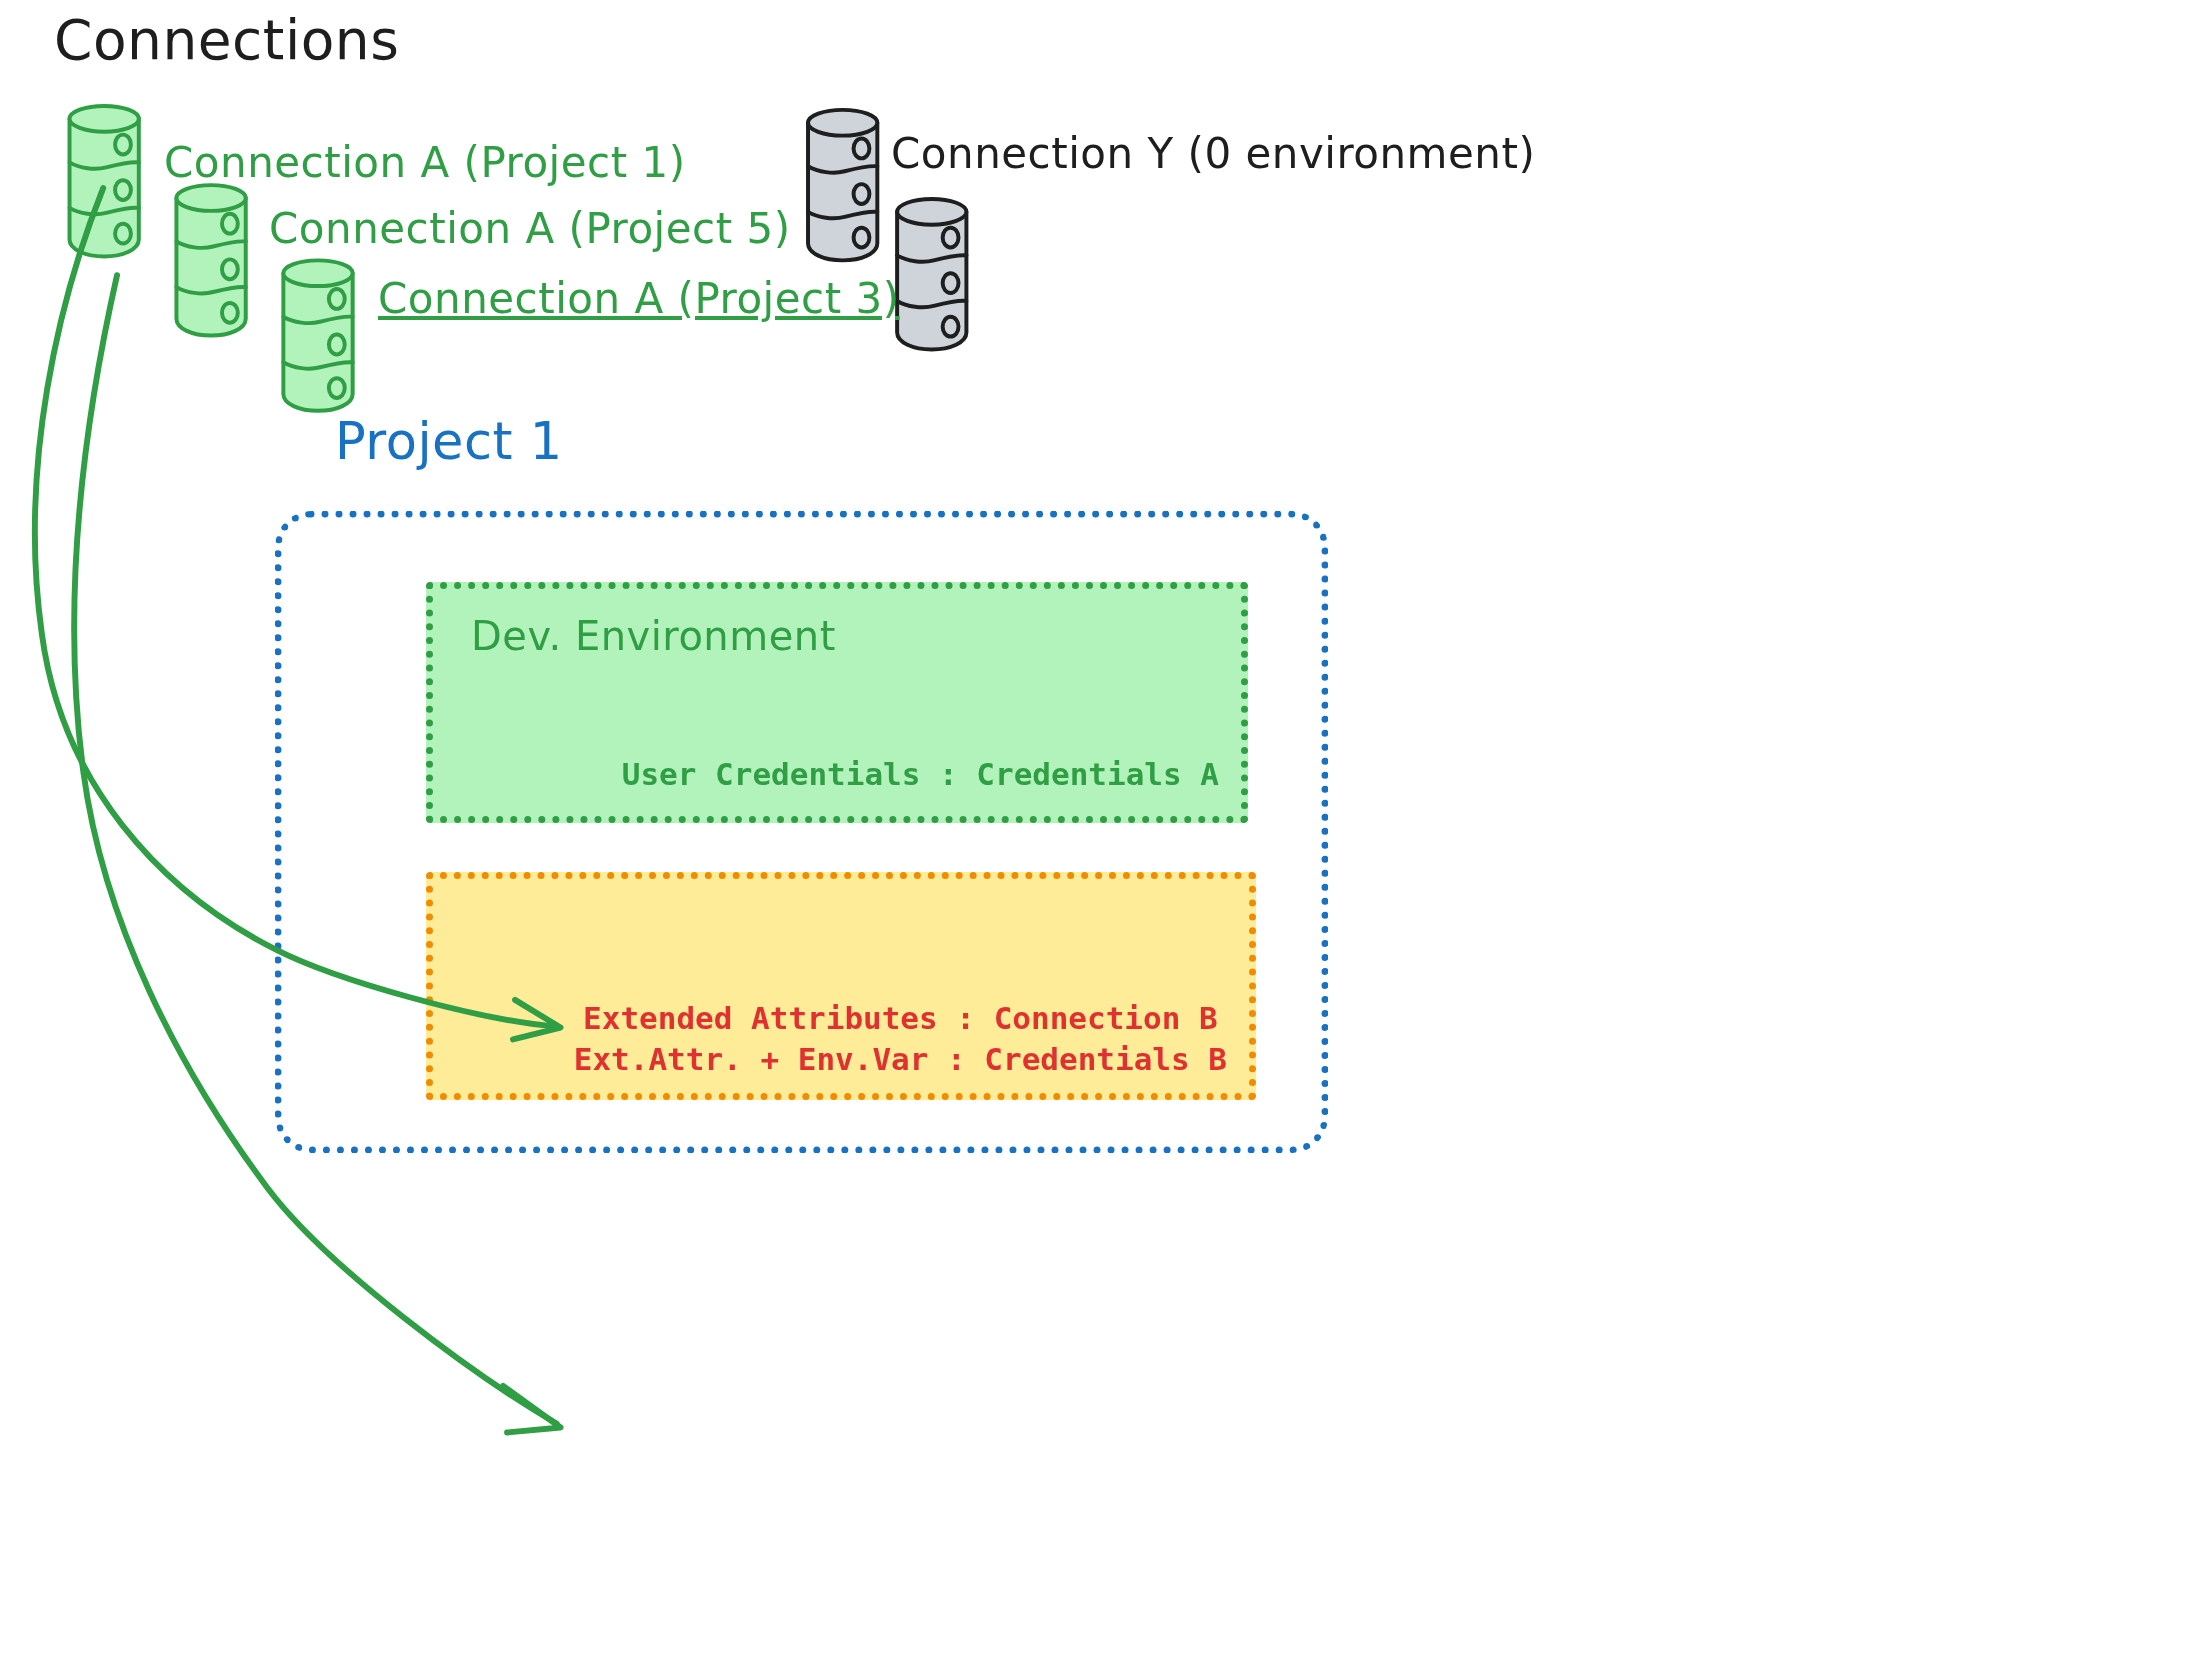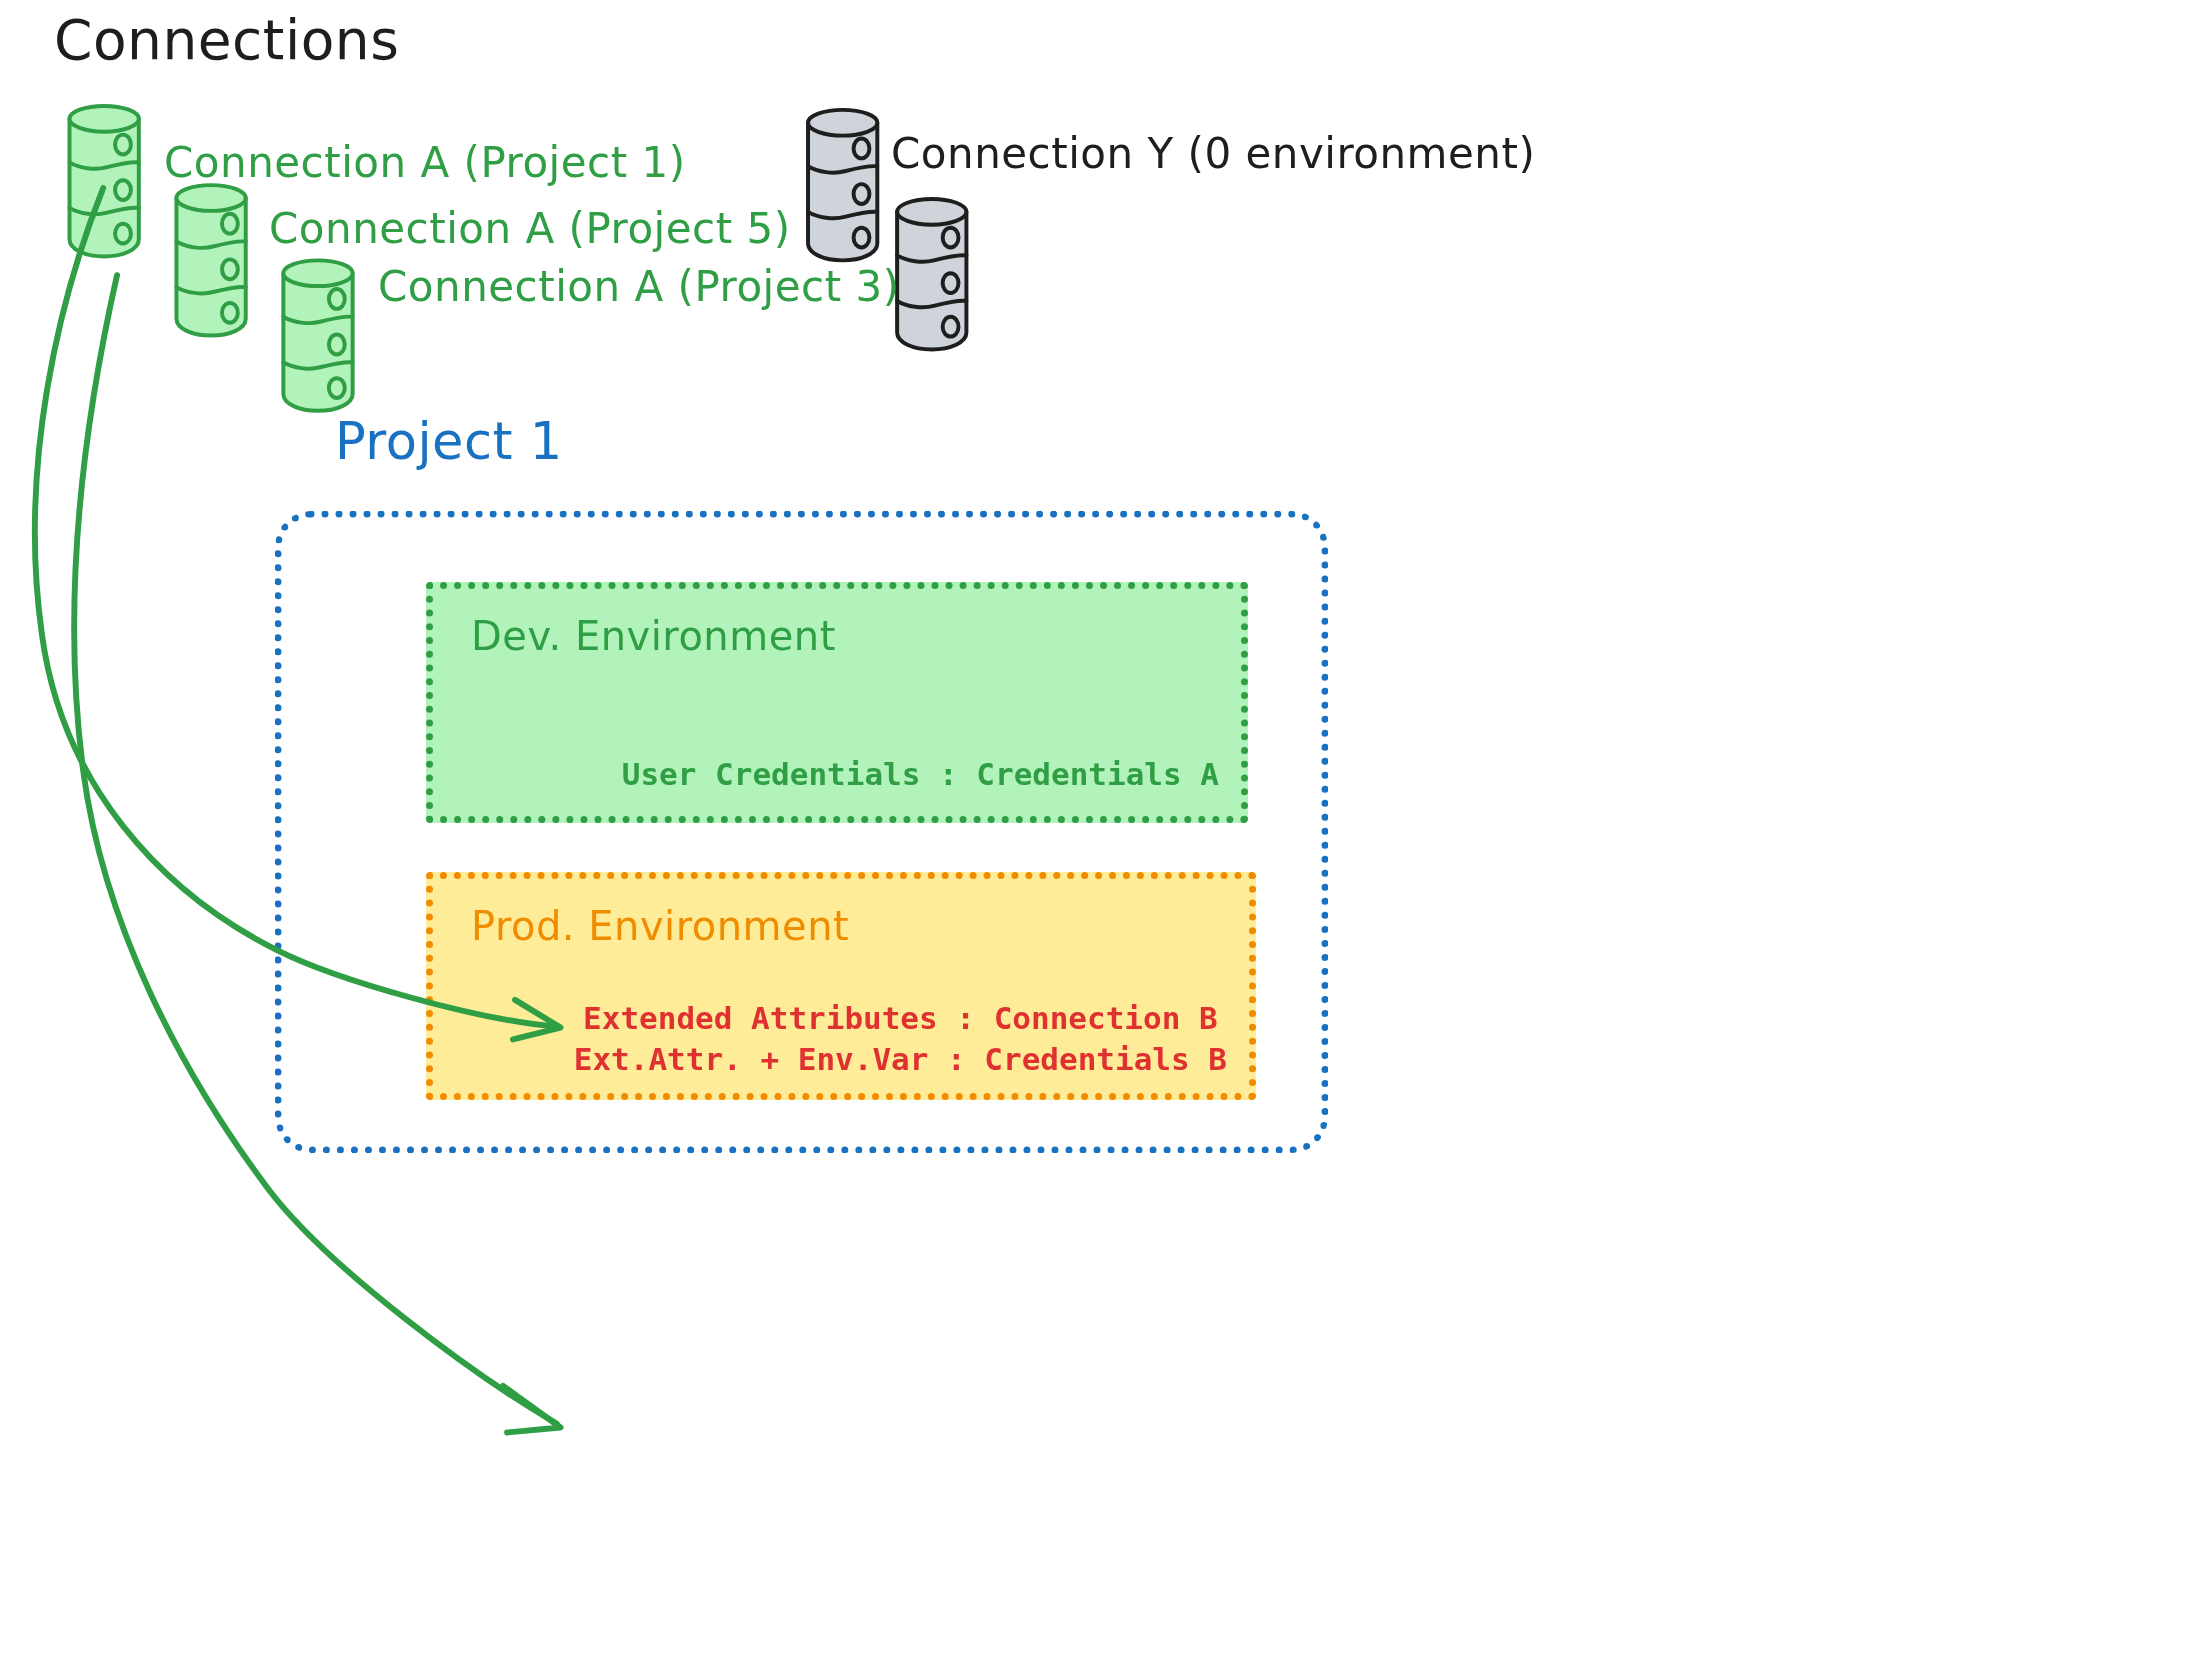--- a/index.html
+++ b/index.html
@@ -174,38 +174,37 @@
 
     <g transform="translate(906,200)">
       <use href="#db-cyl" fill="#ced4da" stroke="#1e1e1e"></use>
     </g>
   </svg>
 
   <div class="hand conn-label-green" style="left:164px; top:138px;">Connection A (Project 1)</div>
 
   <div class="hand conn-label-green" style="left:269px; top:204px;">Connection A (Project 5)</div>
 
-  <div class="hand conn-label-green" style="left:378px; top:262px;">Connection A (Project 3)</div>
+  <div class="hand conn-label-green" style="left:378px; top:274px;text-decoration:underline;">Connection A (Project 3)</div>
 
   <div class="hand conn-label-dark" style="left:891px; top:129px;">Connection Y (0 environment)</div>
 
 
   <div class="hand" id="project-title">Project 1</div>
 
   <div id="project-box"></div>
 
   <div class="env-box" id="dev-env-box">
     <div class="hand env-title" id="dev-env-title">Dev. Environment</div>
     <div class="env-lines" id="dev-env-lines">
       <div class="env-line line-green">User Credentials : Credentials A</div>
     </div>
   </div>
 
   <div class="env-box" id="prod-env-box">
-    <div class="hand env-title" id="prod-env-title">Prod. Environment</div>
     <div class="env-lines" id="prod-env-lines">
       <div class="env-line line-red">Extended Attributes : Connection B</div>
       <div class="env-line line-red">Ext.Attr. + Env.Var : Credentials B</div>
     </div>
   </div>
 
   <svg class="layer" id="arrows-layer" viewBox="0 0 2234 1691">
 
     <g>
       <path d="M104,190

